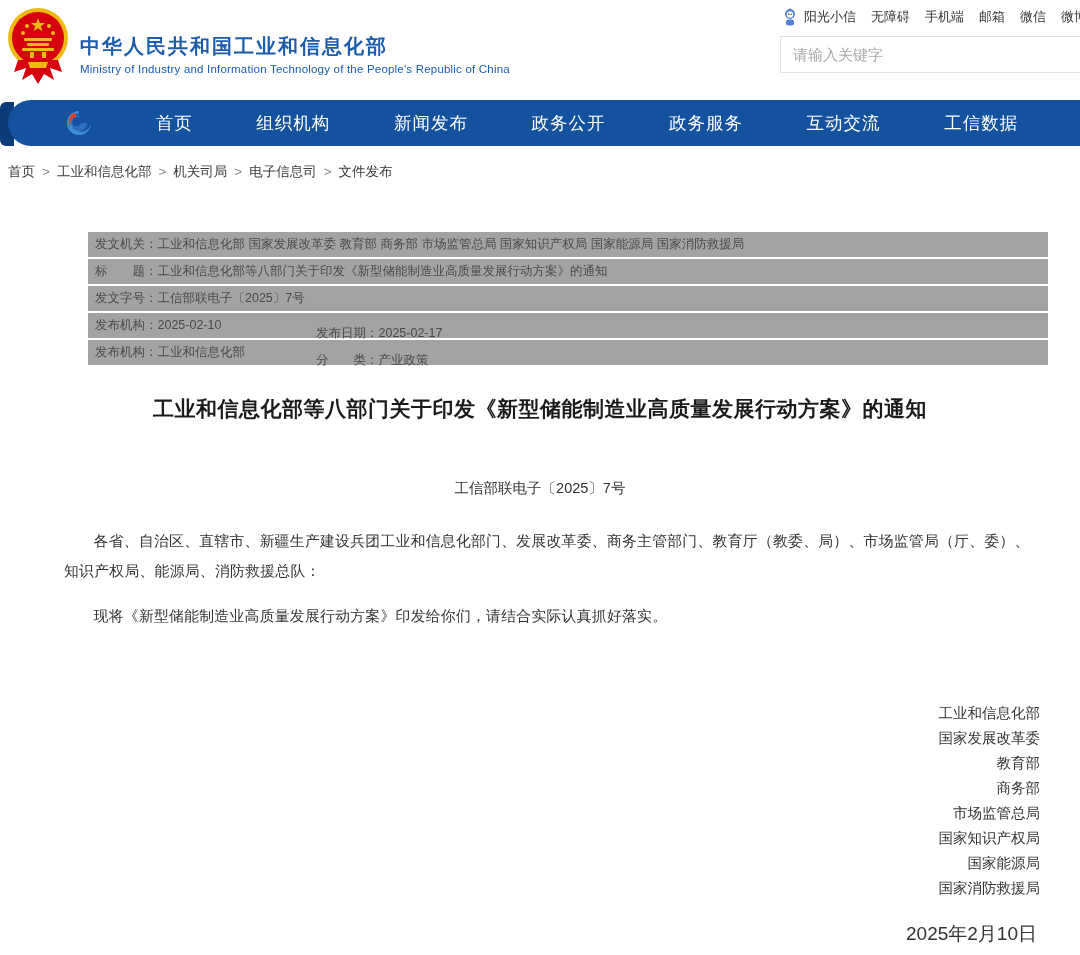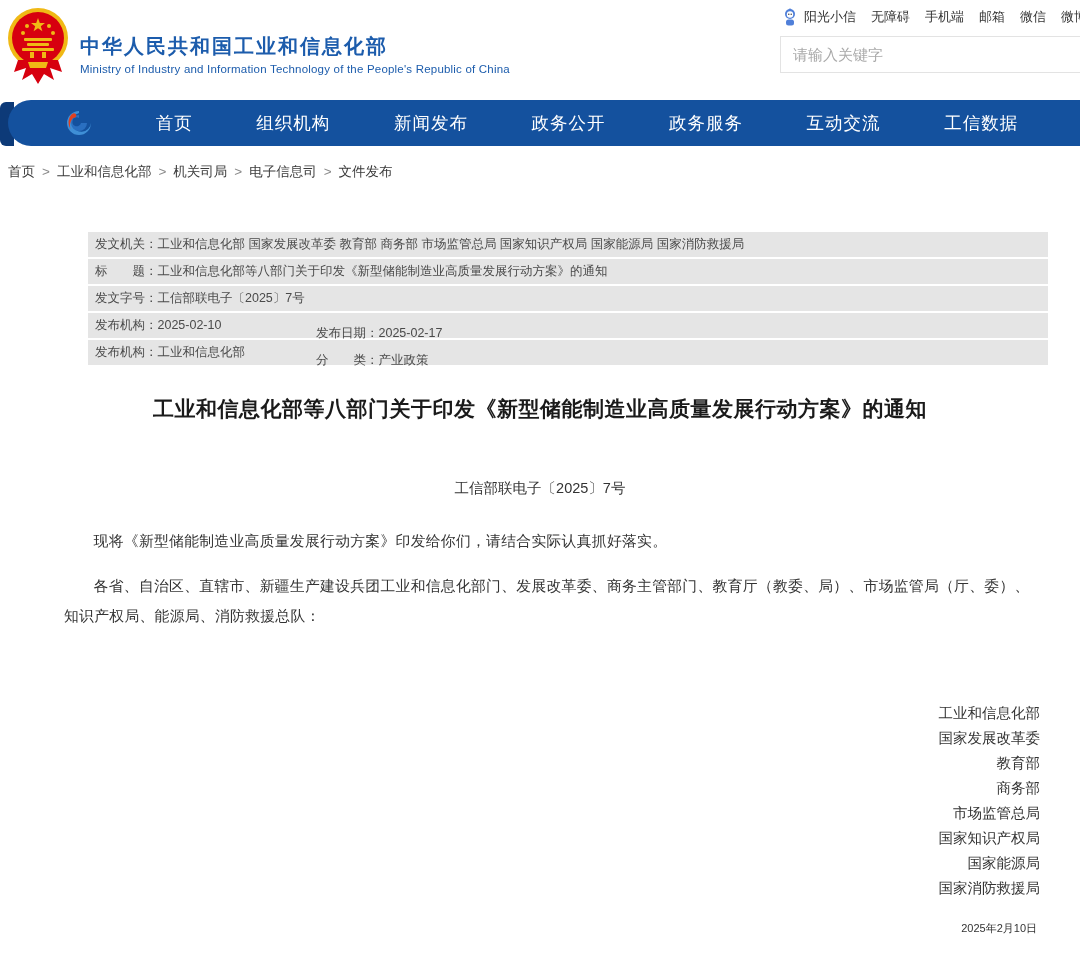--- a/index.html
+++ b/index.html
@@ -35,38 +35,38 @@
   .nav-items { flex: 1; display: flex; justify-content: space-around; align-items: center; padding: 0 30px 0 30px; }
   .nav-item { color: #ffffff; font-size: 17.5px; letter-spacing: 1px; cursor: pointer; }
 
   
   .breadcrumb { margin: 17px 0 0 8px; font-size: 13.5px; color: #3a3a3a; }
   .crumb { cursor: pointer; }
   .crumb-sep { color: #8a8a8a; margin: 0 7px; }
 
   
   .meta-table { margin: 51px 0 0 88px; width: 960px; }
-  .meta-row { position: relative; background: #e5e5e5; height: 25px; line-height: 25px;
+  .meta-row { position: relative; background: #a3a3a3; height: 25px; line-height: 25px;
     margin-bottom: 2px; padding-left: 7px; font-size: 12.5px; color: #4a4a4a; white-space: nowrap; }
   .meta-cell-2 { position: absolute; left: 228px; top: 8px; }
   .meta-label { color: #4a4a4a; }
   .meta-value { color: #4a4a4a; }
 
   
   .article { width: 1080px; }
   .article-title { margin-top: 30px; text-align: center; font-size: 21px; font-weight: bold;
     color: #1a1a1a; letter-spacing: 0.5px; }
   .doc-number { margin-top: 56px; text-align: center; font-size: 14.5px; color: #333; }
   .article-body { margin: 28px 40px 0 64px; }
   .para { font-size: 14.8px; color: #333; line-height: 30px; text-indent: 2em; letter-spacing: 0.3px; }
   .para + .para { margin-top: 15px; }
 
   .signatures { margin: 70px 40px 0 0; text-align: right; font-size: 14.5px; color: #333; line-height: 25px; }
   .sig-line { white-space: nowrap; }
-  .article-date { margin: 20px 43px 0 0; text-align: right; font-size: 11px; color: #333; }
+  .article-date { margin: 20px 43px 0 0; text-align: right; font-size: 19px; color: #333; }
 </style>
 </head>
 <body>
 
 <div class="header">
   <div class="brand">
     <svg class="emblem" viewBox="0 0 64 82">
       <circle cx="32" cy="32" r="30" fill="#f0b915"></circle>
       <circle cx="32" cy="32" r="26" fill="#d7000f"></circle>
       <polygon points="32,12 33.8,17 39,17 34.8,20.2 36.4,25.2 32,22.2 27.6,25.2 29.2,20.2 25,17 30.2,17" fill="#f0b915"></polygon>
@@ -153,22 +153,22 @@
   <div class="meta-row">
     <span class="meta-label">发布机构：</span><span class="meta-value">工业和信息化部</span>
     <span class="meta-cell-2"><span class="meta-label">分　　类：</span><span class="meta-value">产业政策</span></span>
   </div>
 </div>
 
 <div class="article">
   <div class="article-title">工业和信息化部等八部门关于印发《新型储能制造业高质量发展行动方案》的通知</div>
   <div class="doc-number">工信部联电子〔2025〕7号</div>
   <div class="article-body">
+    <p class="para">各省、自治区、直辖市、新疆生产建设兵团工业和信息化部门、发展改革委、商务主管部门、教育厅（教委、局）、市场监管局（厅、委）、知识产权局、能源局、消防救援总队：</p>
     <p class="para">现将《新型储能制造业高质量发展行动方案》印发给你们，请结合实际认真抓好落实。</p>
-    <p class="para">各省、自治区、直辖市、新疆生产建设兵团工业和信息化部门、发展改革委、商务主管部门、教育厅（教委、局）、市场监管局（厅、委）、知识产权局、能源局、消防救援总队：</p>
   </div>
   <div class="signatures">
     <div class="sig-line">工业和信息化部</div>
     <div class="sig-line">国家发展改革委</div>
     <div class="sig-line">教育部</div>
     <div class="sig-line">商务部</div>
     <div class="sig-line">市场监管总局</div>
     <div class="sig-line">国家知识产权局</div>
     <div class="sig-line">国家能源局</div>
     <div class="sig-line">国家消防救援局</div>

